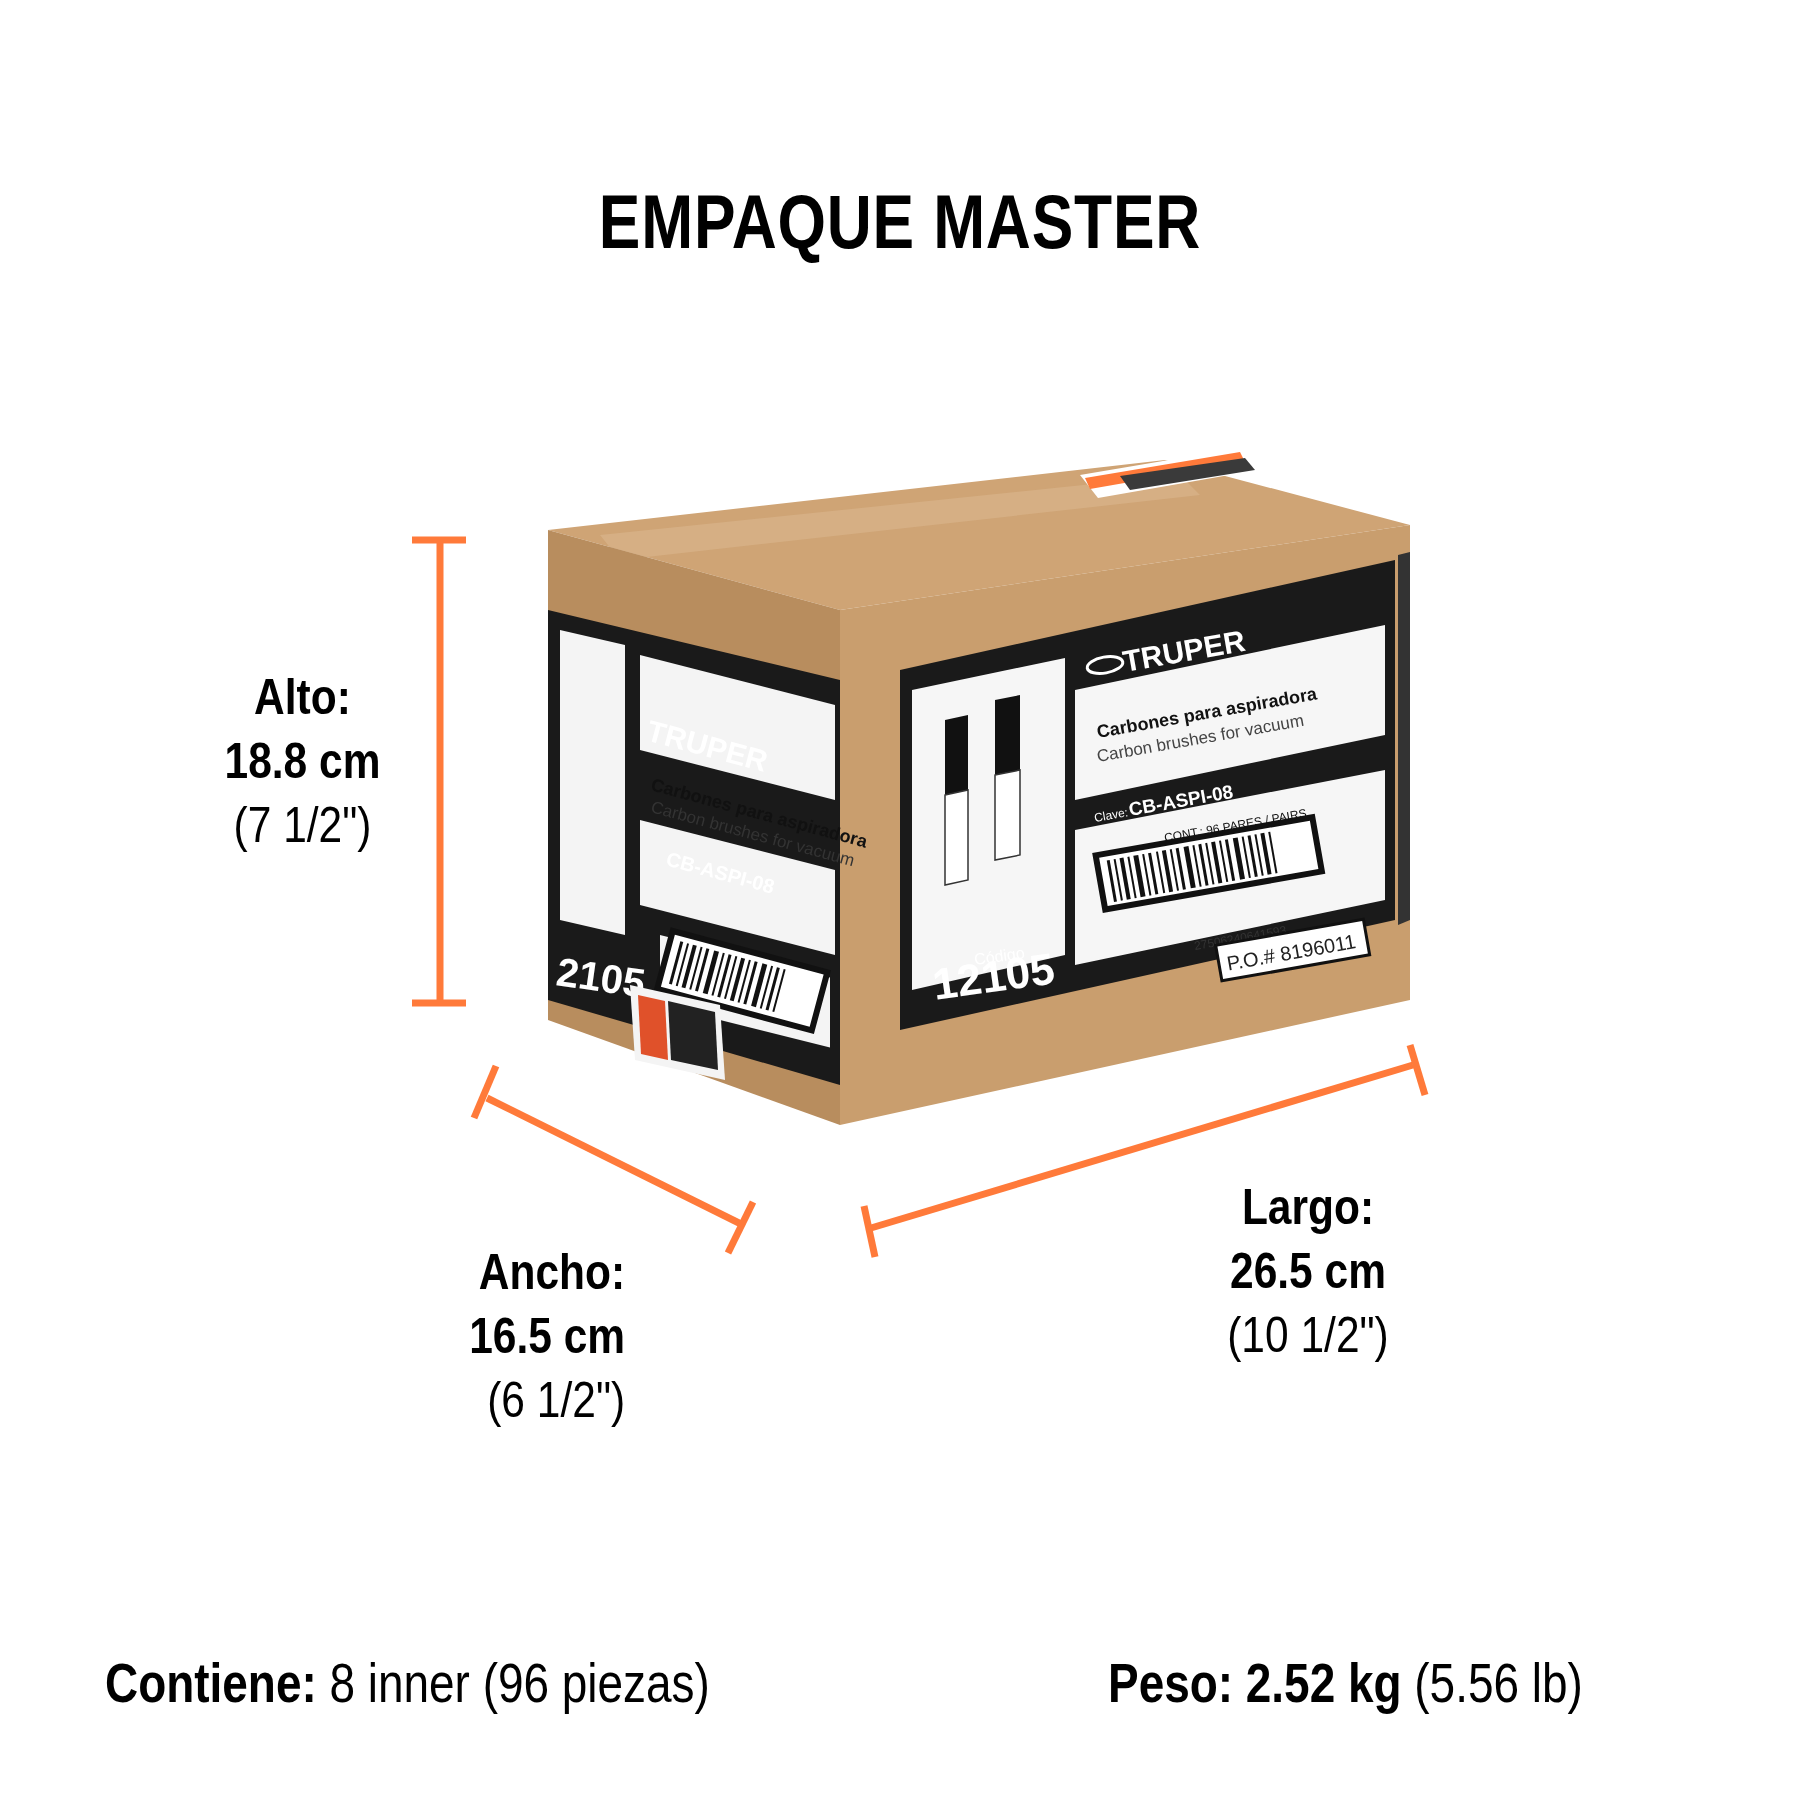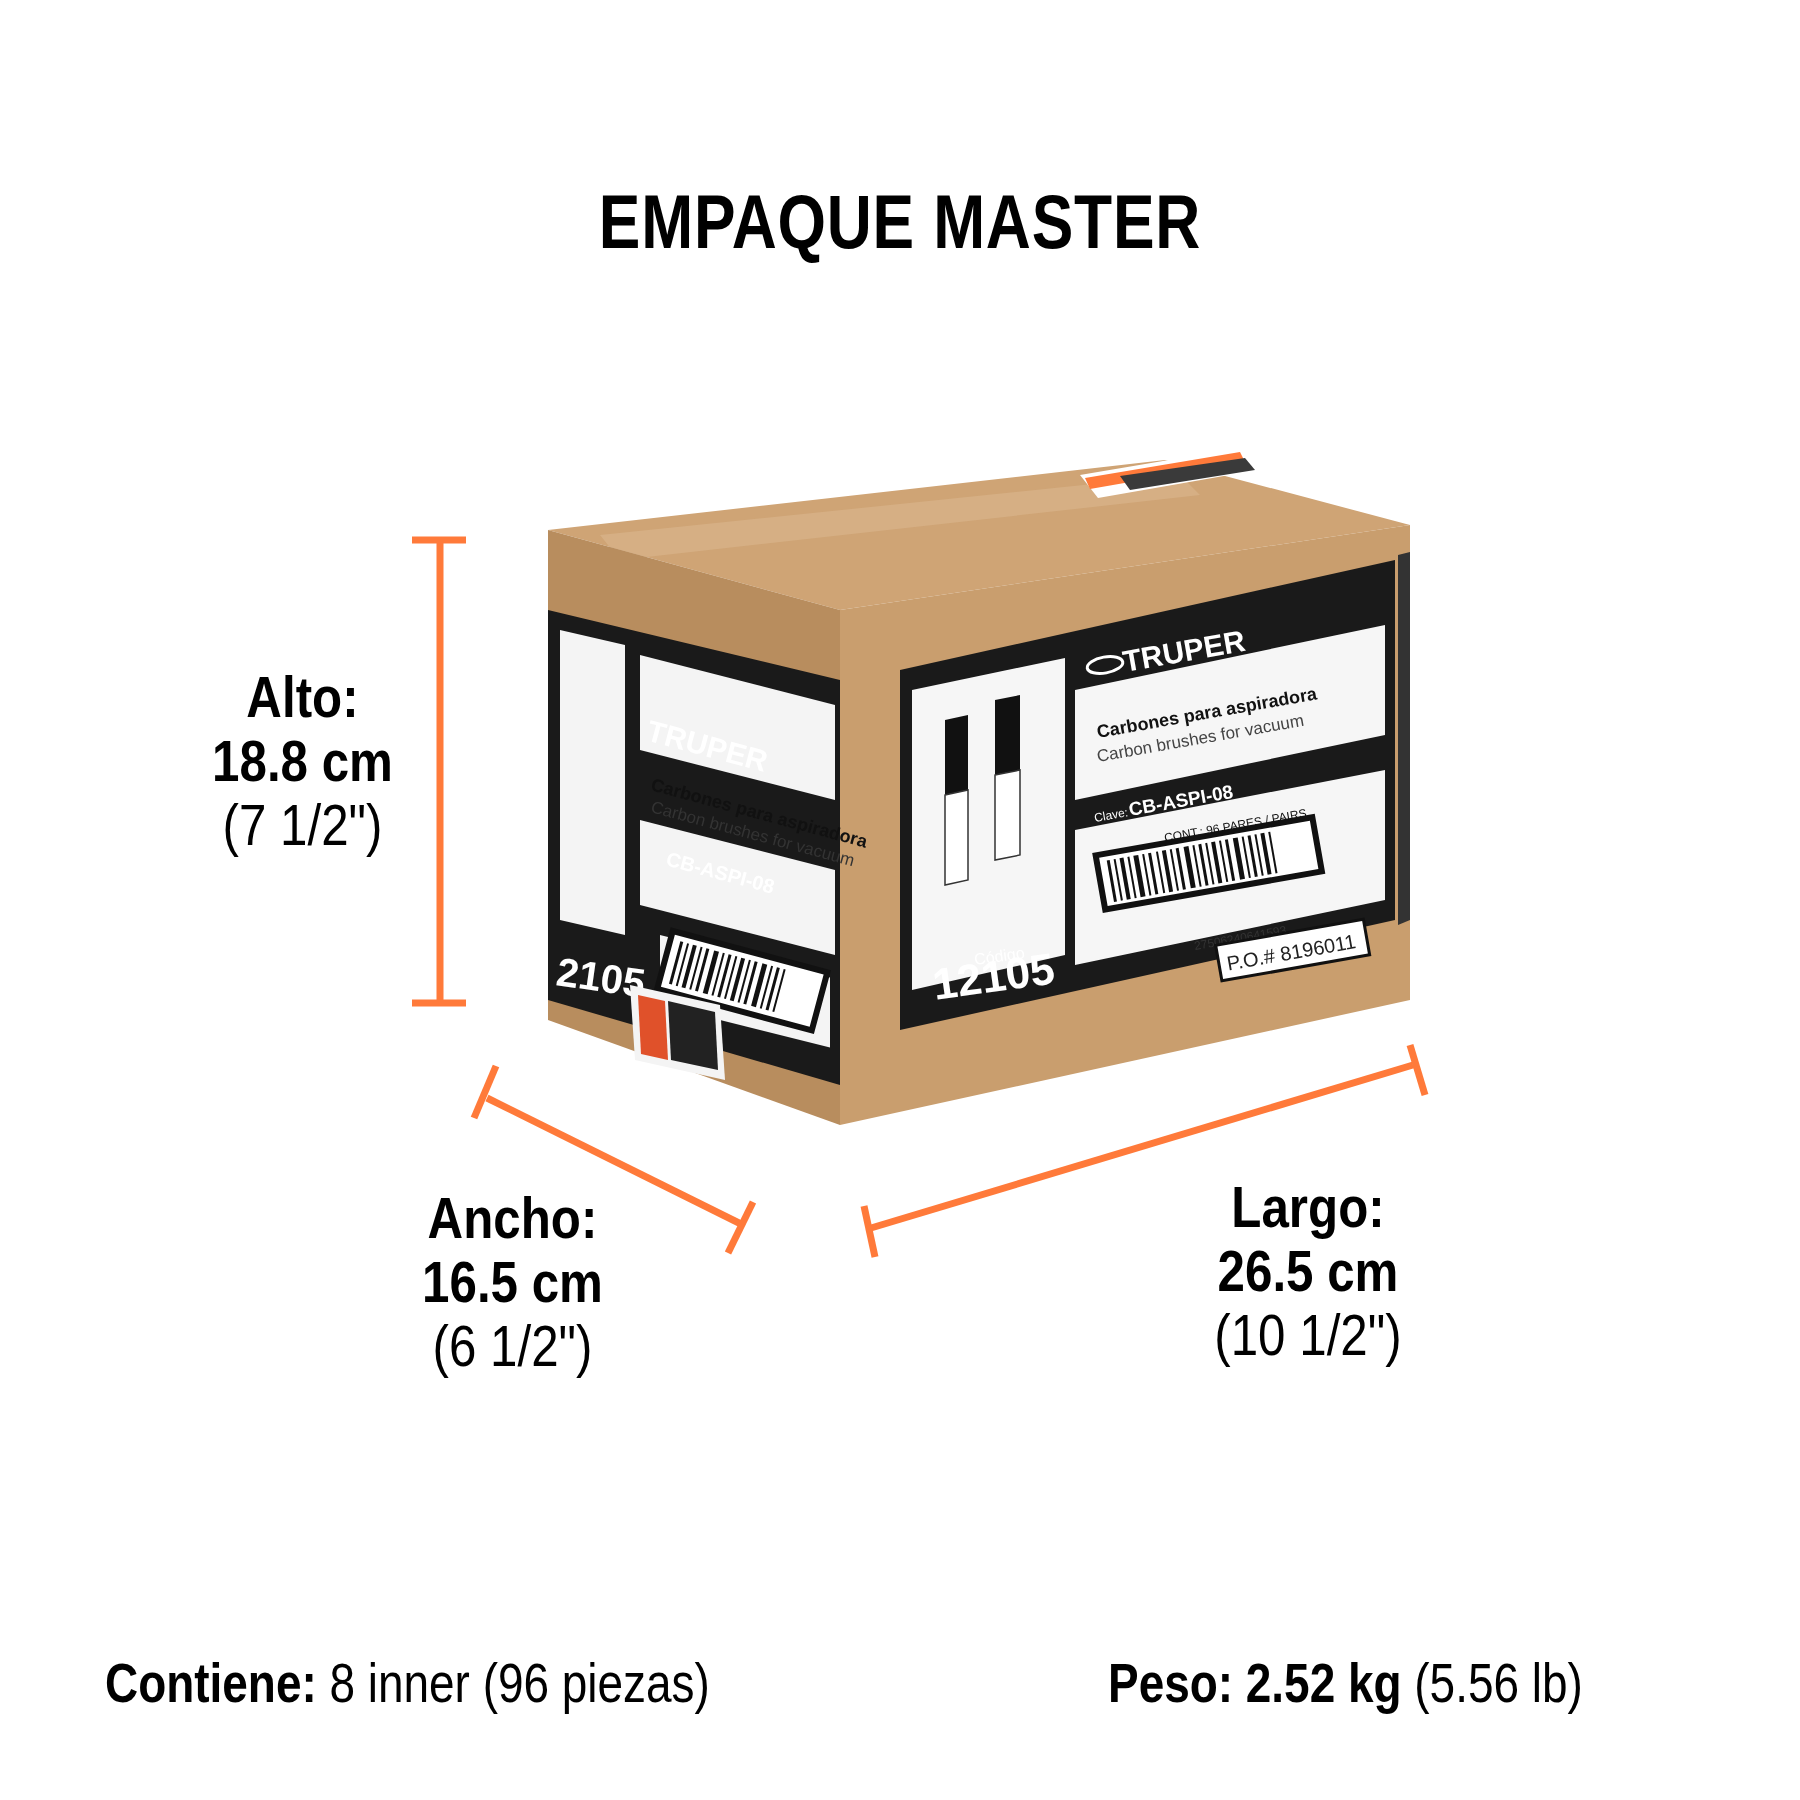--- a/index.html
+++ b/index.html
@@ -1,20 +1,20 @@
 <!DOCTYPE html>
 <html><head>
   <meta charset="utf-8">
   <style>
     html, body { margin: 0; padding: 0; background: #ffffff; }
     body { width: 1800px; height: 1800px; position: relative; overflow: hidden;
            font-family: "Liberation Sans", "DejaVu Sans", sans-serif; color: #000; }
     .title { position: absolute; left: 0; width: 1800px; top: 178px; text-align: center;
              font-weight: bold; font-size: 76px; letter-spacing: 1px; transform: scaleX(0.82); transform-origin: center; }
-    .dim { position: absolute; text-align: center; font-size: 58px; line-height: 64px; }
+    .dim { position: absolute; text-align: center; font-size: 50px; line-height: 64px; }
     .dim .lbl, .dim .val { font-weight: bold; display: block; transform: scaleX(0.85); }
     .dim .imp { display: block; font-weight: normal; transform: scaleX(0.85); }
     .bottom { position: absolute; top: 1650px; font-size: 56px; transform: scaleX(0.82); transform-origin: left; white-space: nowrap; }
     .bottom b { font-weight: bold; }
     svg.scene { position: absolute; left: 0; top: 0; }
     .box-text { font-family: "Liberation Sans", sans-serif; }
   </style>
 </head>
 <body>
 
@@ -157,21 +157,21 @@
     </g>
   </g>
 </svg>
 
 <div class="dim" style="left:170px; top:665px; width:265px;">
   <span class="lbl">Alto:</span>
   <span class="val">18.8 cm</span>
   <span class="imp">(7 1/2")</span>
 </div>
 
-<div class="dim" style="left:380px; top:1186px; width:265px;">
+<div class="dim" style="left:380px; top:1240px; width:265px;text-align:right;">
   <span class="lbl">Ancho:</span>
   <span class="val">16.5 cm</span>
   <span class="imp">(6 1/2")</span>
 </div>
 
 <div class="dim" style="left:1168px; top:1175px; width:280px;">
   <span class="lbl">Largo:</span>
   <span class="val">26.5 cm</span>
   <span class="imp">(10 1/2")</span>
 </div>

